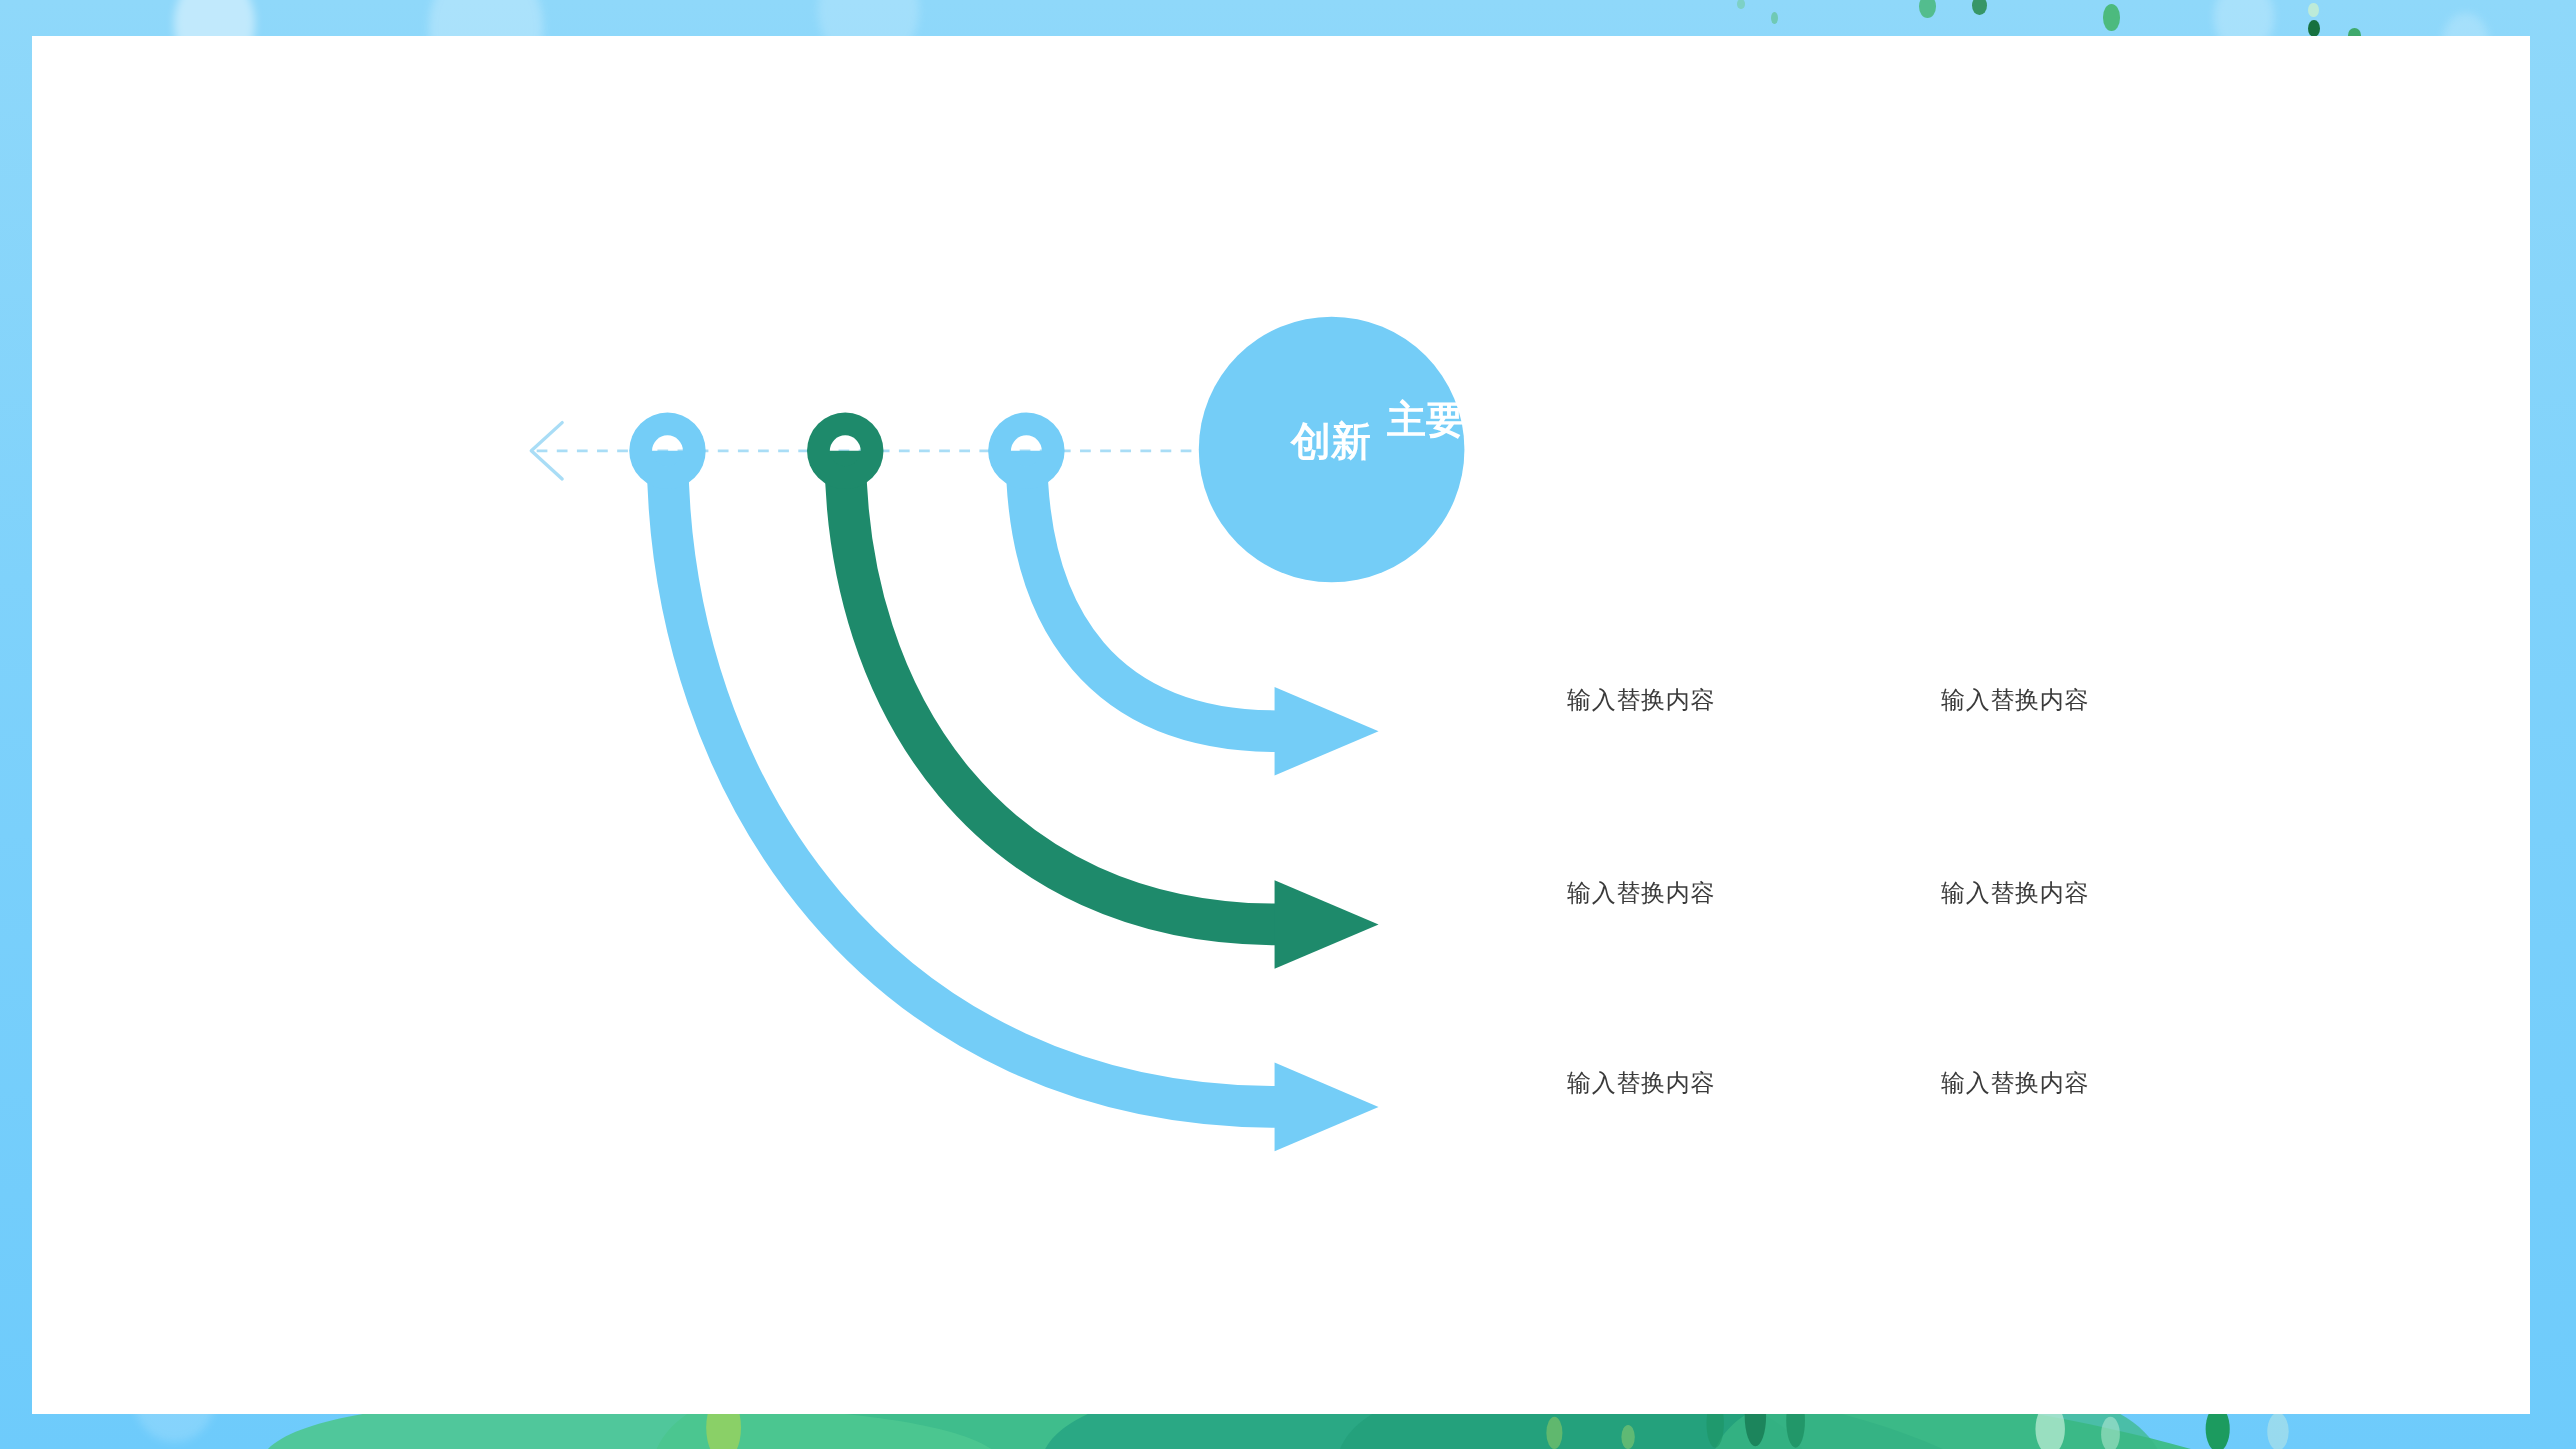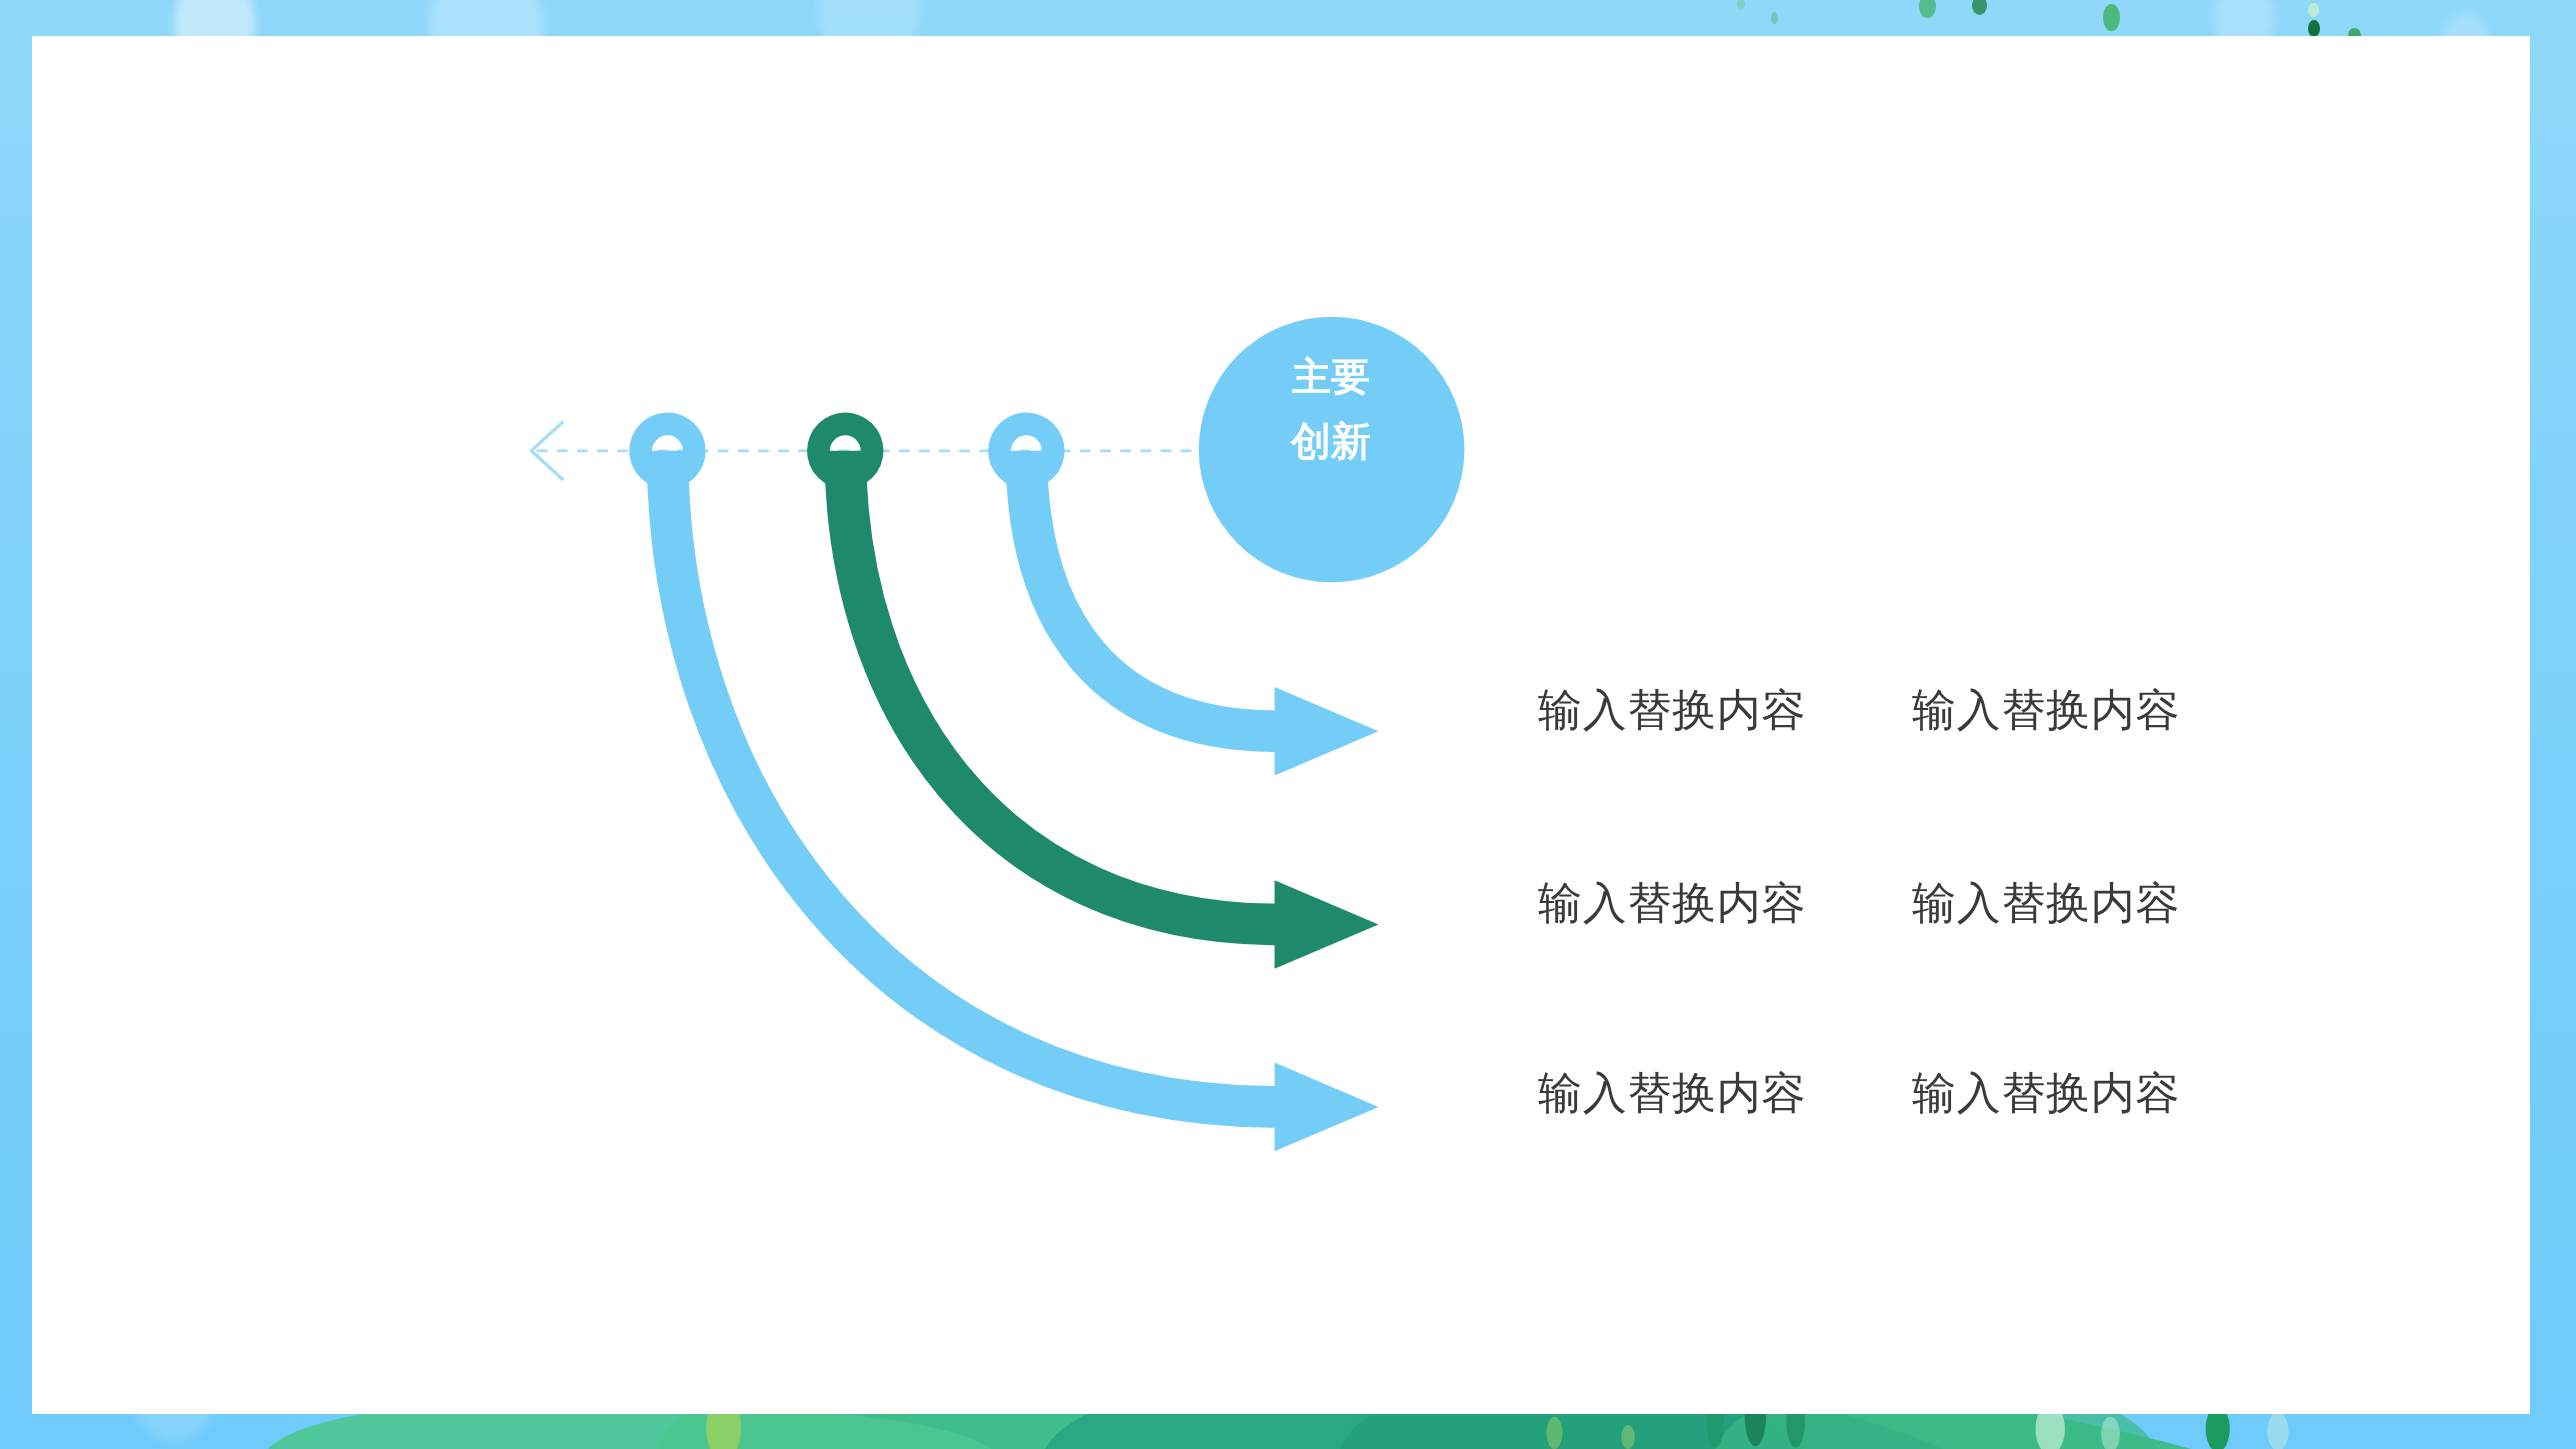--- a/index.html
+++ b/index.html
@@ -60,24 +60,25 @@
     top: 0;
     width: 2576px;
     height: 1449px;
     pointer-events: none;
   }
 
   
   .label {
     position: absolute;
     color: #3a3a3a;
-    font-size: 44px;
+    font-size: 24px;
     line-height: 1;
     white-space: nowrap;
     letter-spacing: 0.7px;
+    margin-left: 29px;
   }
 
   .badge-text {
     position: absolute;
     text-align: center;
     color: #ffffff;
     font-weight: bold;
     line-height: 1.02;
     white-space: nowrap;
   }
@@ -169,21 +170,21 @@
     <g>
       <circle cx="1260" cy="672" r="57" fill="#1e8a6b" mask="url(#holeMask2)"></circle>
     </g>
     <g>
       <circle cx="1530" cy="672" r="57" fill="#74cdf7" mask="url(#holeMask3)"></circle>
     </g>
 
     <circle cx="1985" cy="670" r="198" fill="#74cdf7"></circle>
   </svg>
 
-  <div class="badge-text badge-line1" style="left:1197px;top:357px;width:268px;">主要</div>
+  <div class="badge-text badge-line1" style="left:1197px;top:400px;width:268px;text-align:right;">主要</div>
   <div class="badge-text badge-line2" style="left:1197px;top:421px;width:268px;">创新</div>
 
   <div class="label" style="left:1538px;top:688px;">输入替换内容</div>
   <div class="label" style="left:1912px;top:688px;">输入替换内容</div>
 
   <div class="label" style="left:1538px;top:881px;">输入替换内容</div>
   <div class="label" style="left:1912px;top:881px;">输入替换内容</div>
 
   <div class="label" style="left:1538px;top:1071px;">输入替换内容</div>
   <div class="label" style="left:1912px;top:1071px;">输入替换内容</div>

